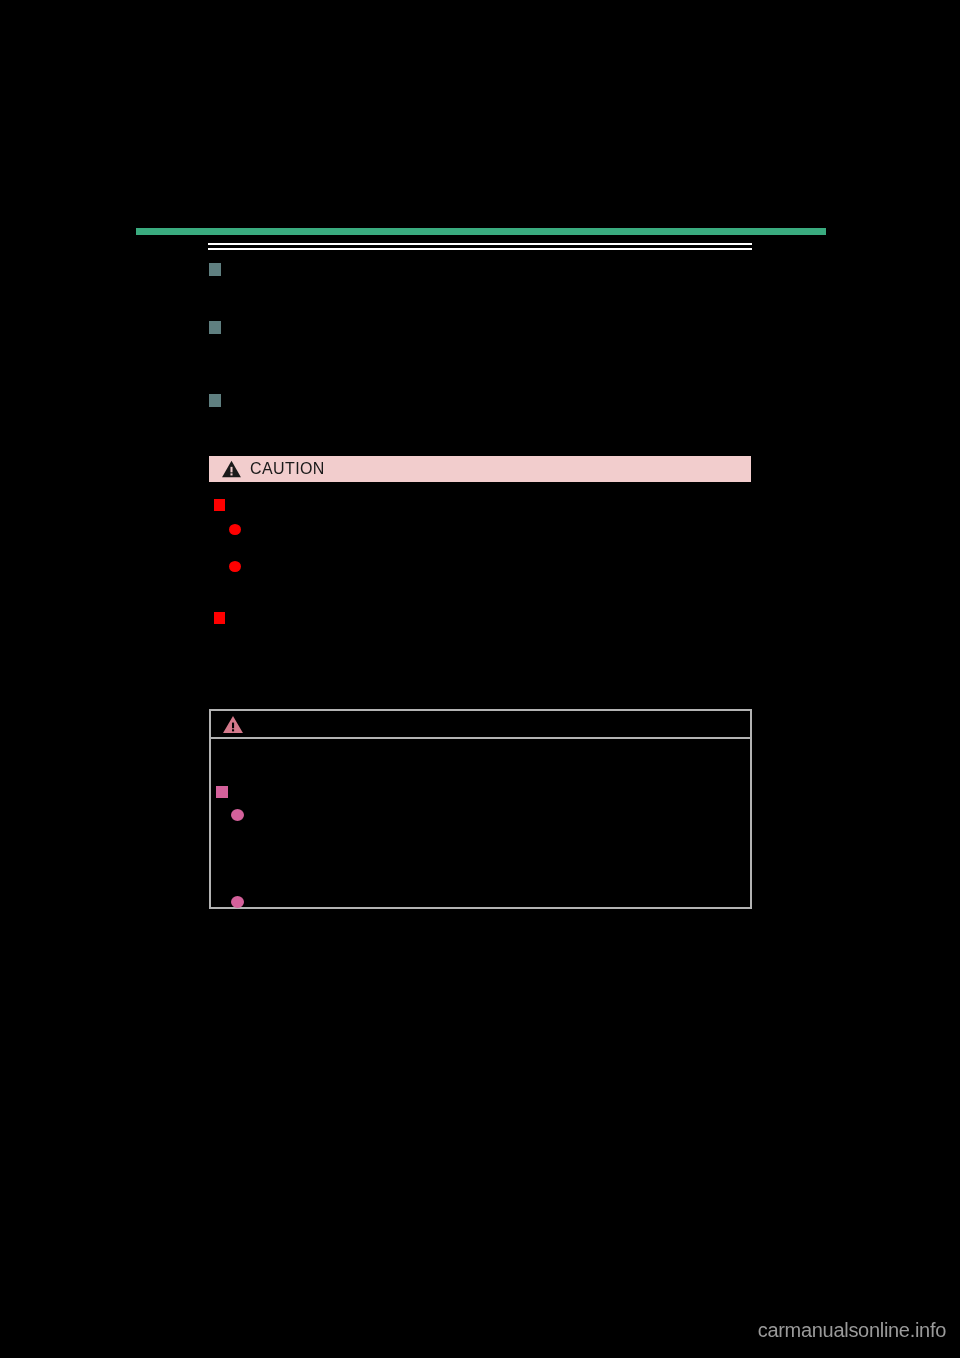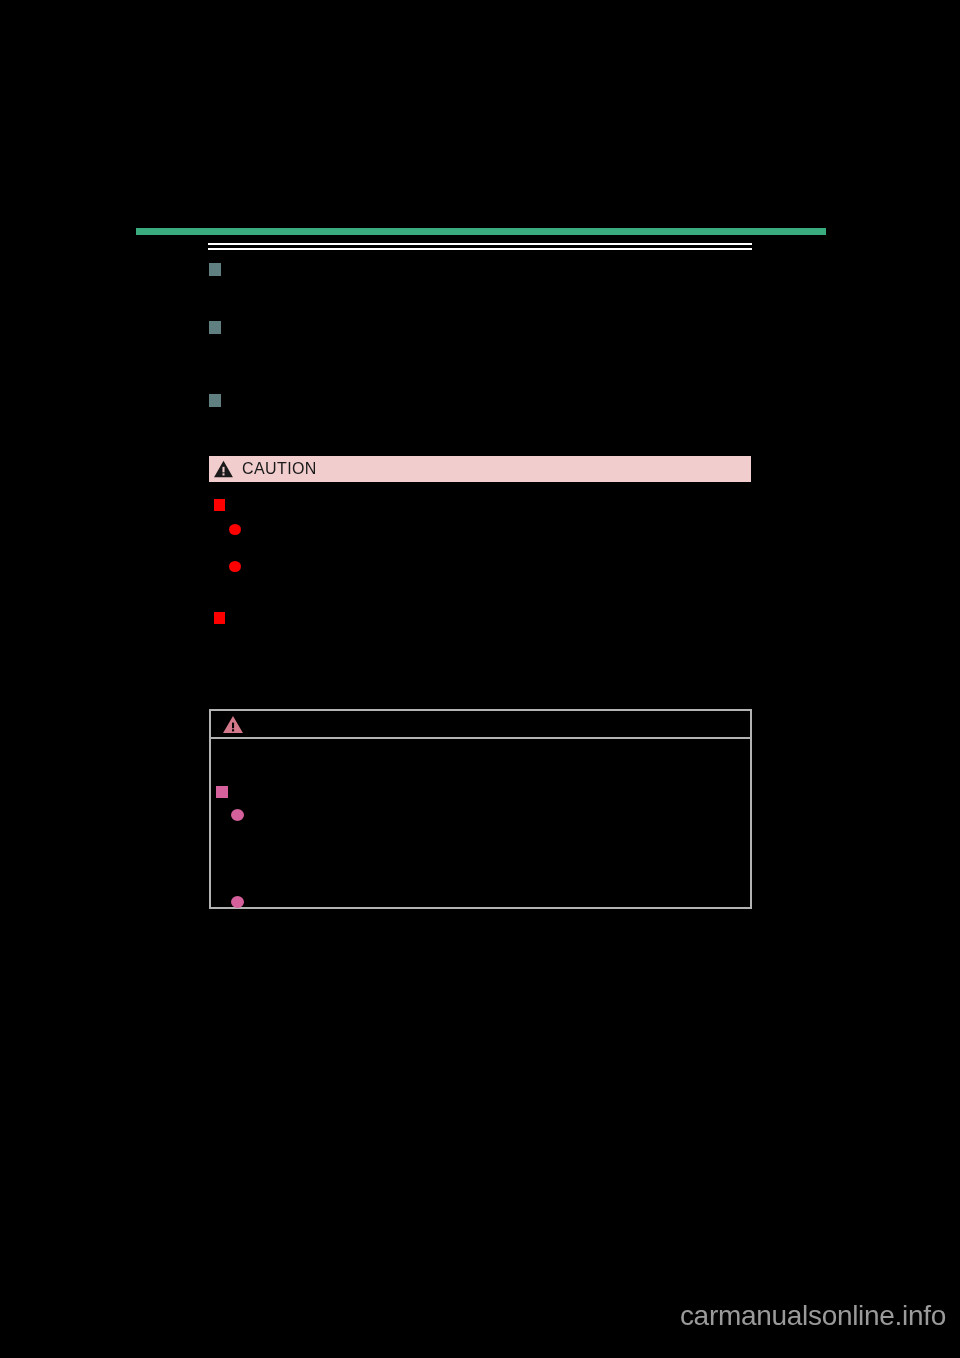--- a/index.html
+++ b/index.html
@@ -68,21 +68,21 @@
   
   .caution-banner {
     position: absolute;
     left: 209px;
     top: 456px;
     width: 542px;
     height: 26px;
     background: #f2cdcd;
     display: flex;
     align-items: center;
-    padding-left: 4px;
+    padding-left: 12px;
     box-sizing: border-box;
   }
   .caution-banner .tri-icon {
     width: 21px;
     height: 18px;
     flex: 0 0 auto;
     margin-right: 8px;
   }
   .caution-banner .banner-label {
     font-size: 16px;
@@ -159,22 +159,22 @@
     width: 13px;
     height: 12px;
     border-radius: 50%;
     background: #d4619b;
   }
 
   
   .watermark {
     position: absolute;
     right: 14px;
-    bottom: 26px;
-    font-size: 28px;
+    bottom: 16px;
+    font-size: 20px;
     color: #9a9a9a;
     letter-spacing: -0.3px;
     white-space: nowrap;
   }
 </style>
 </head>
 <body>
 
 <div class="page">
 

